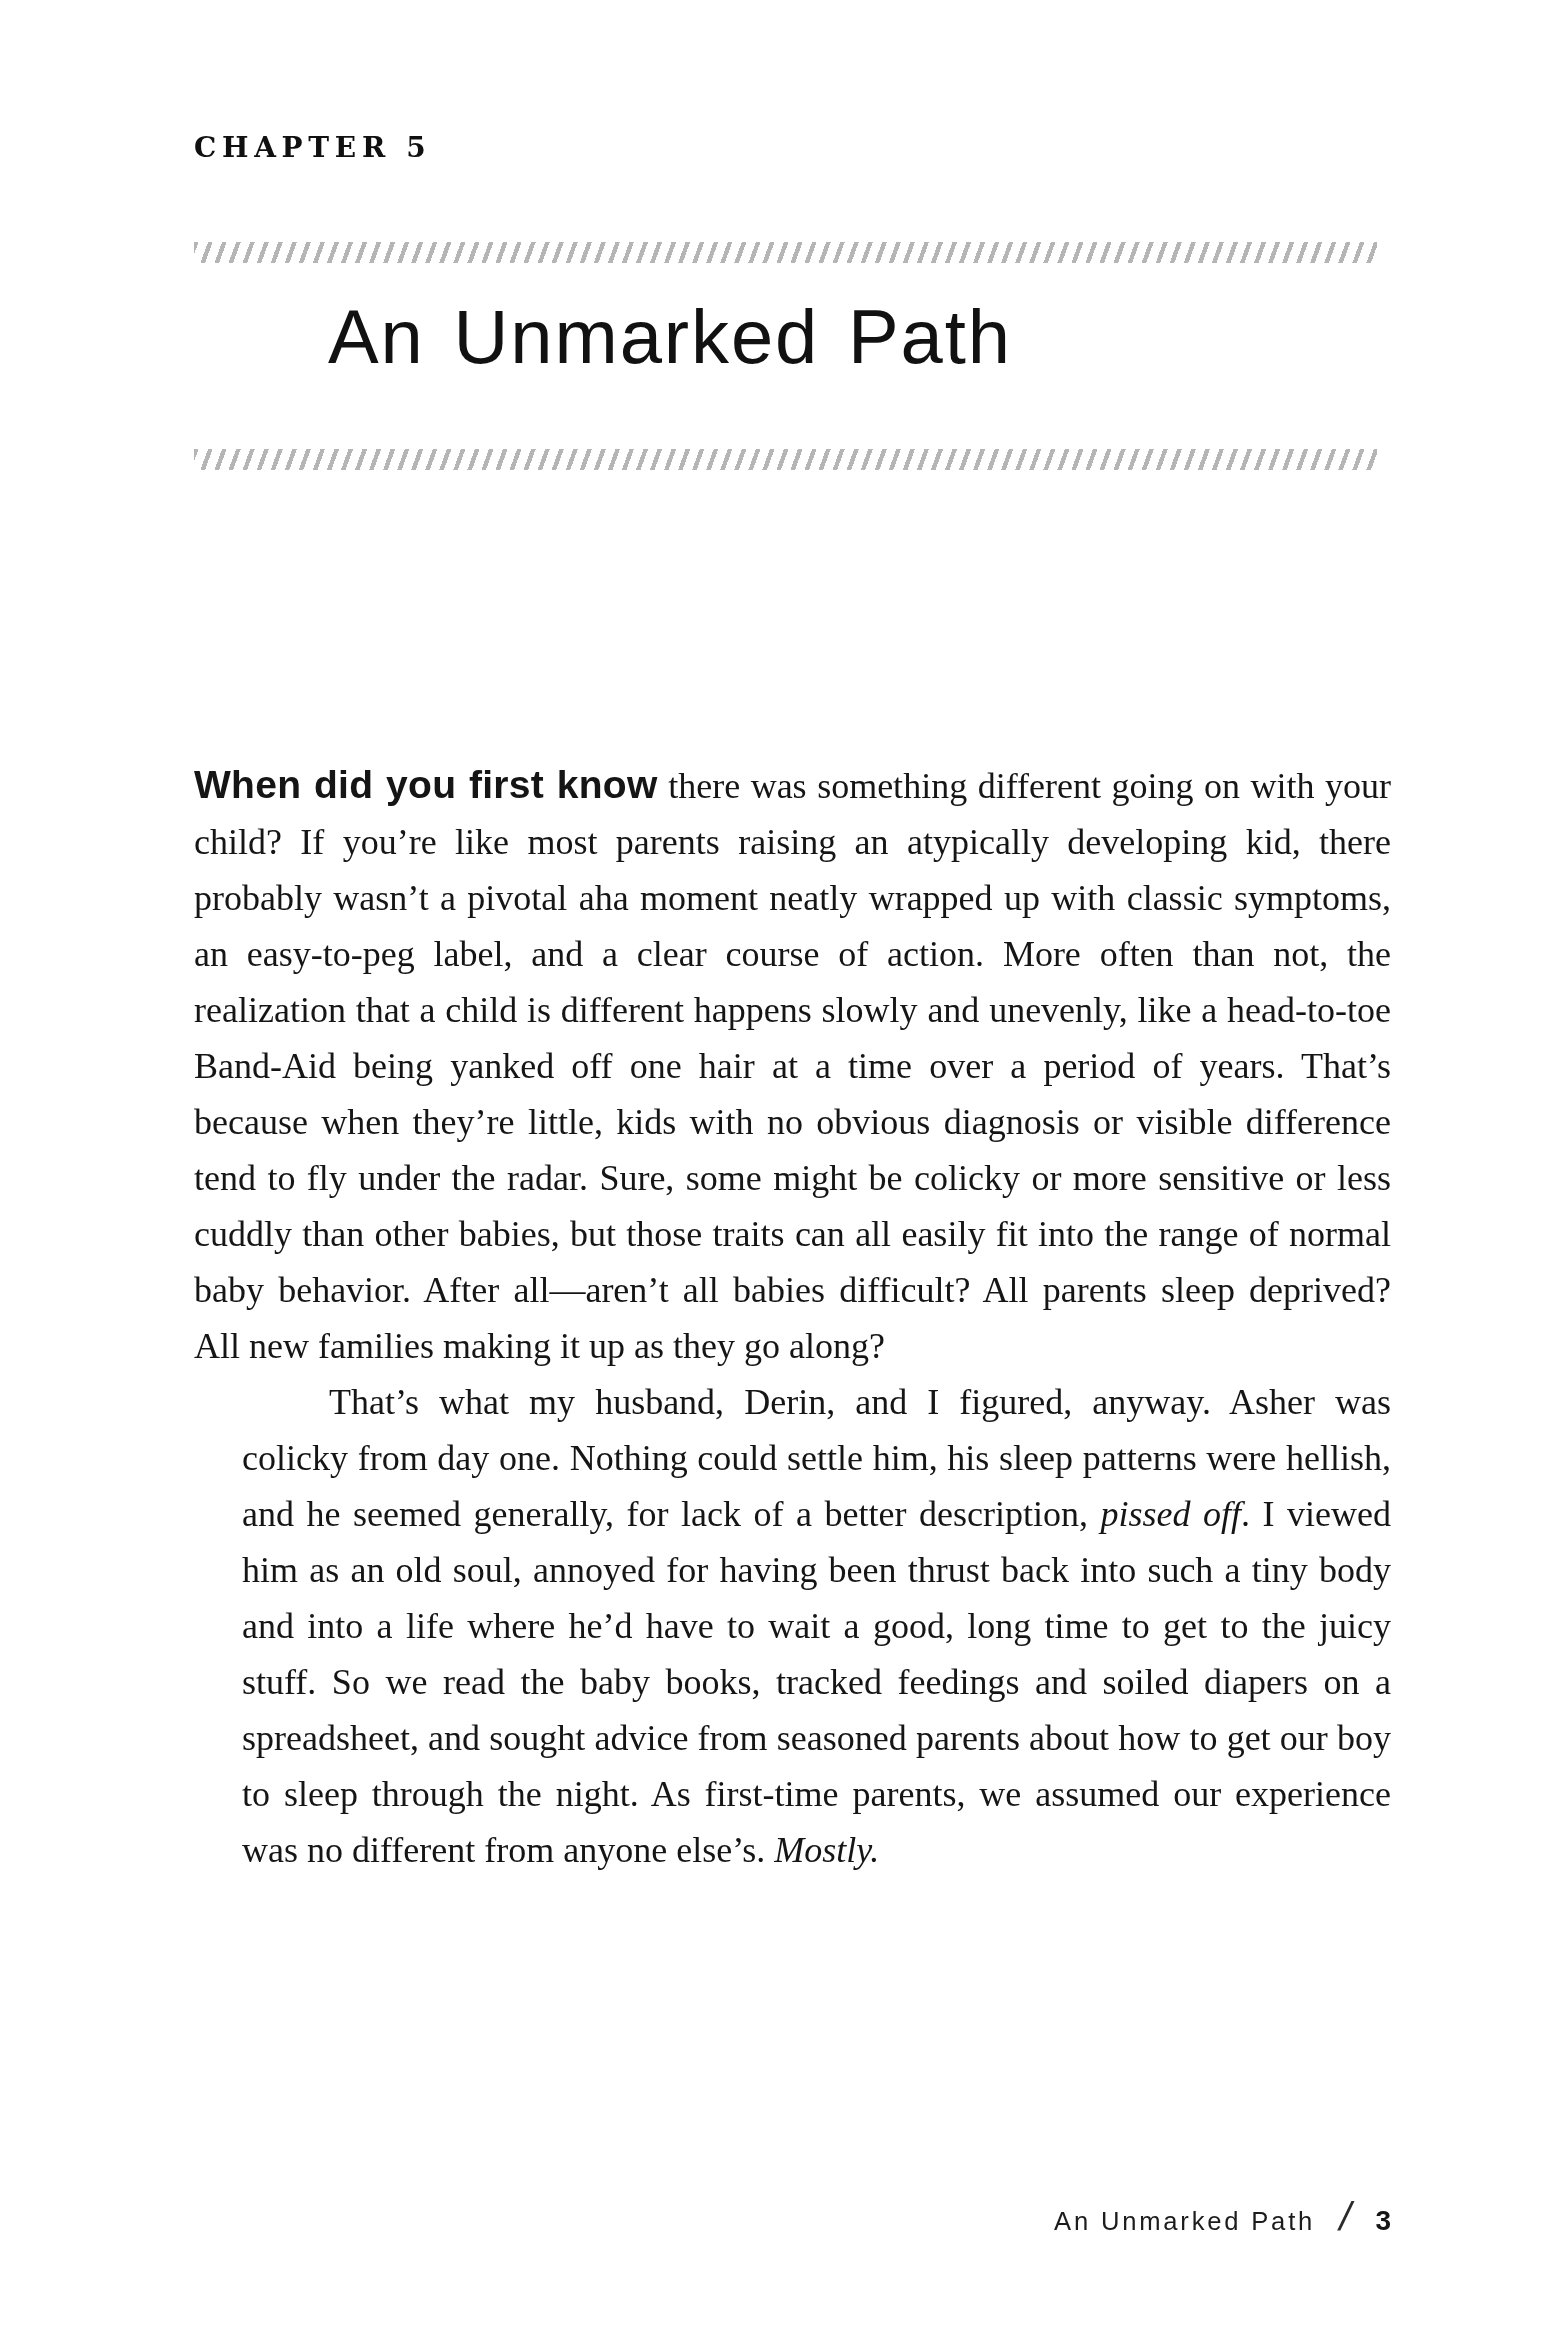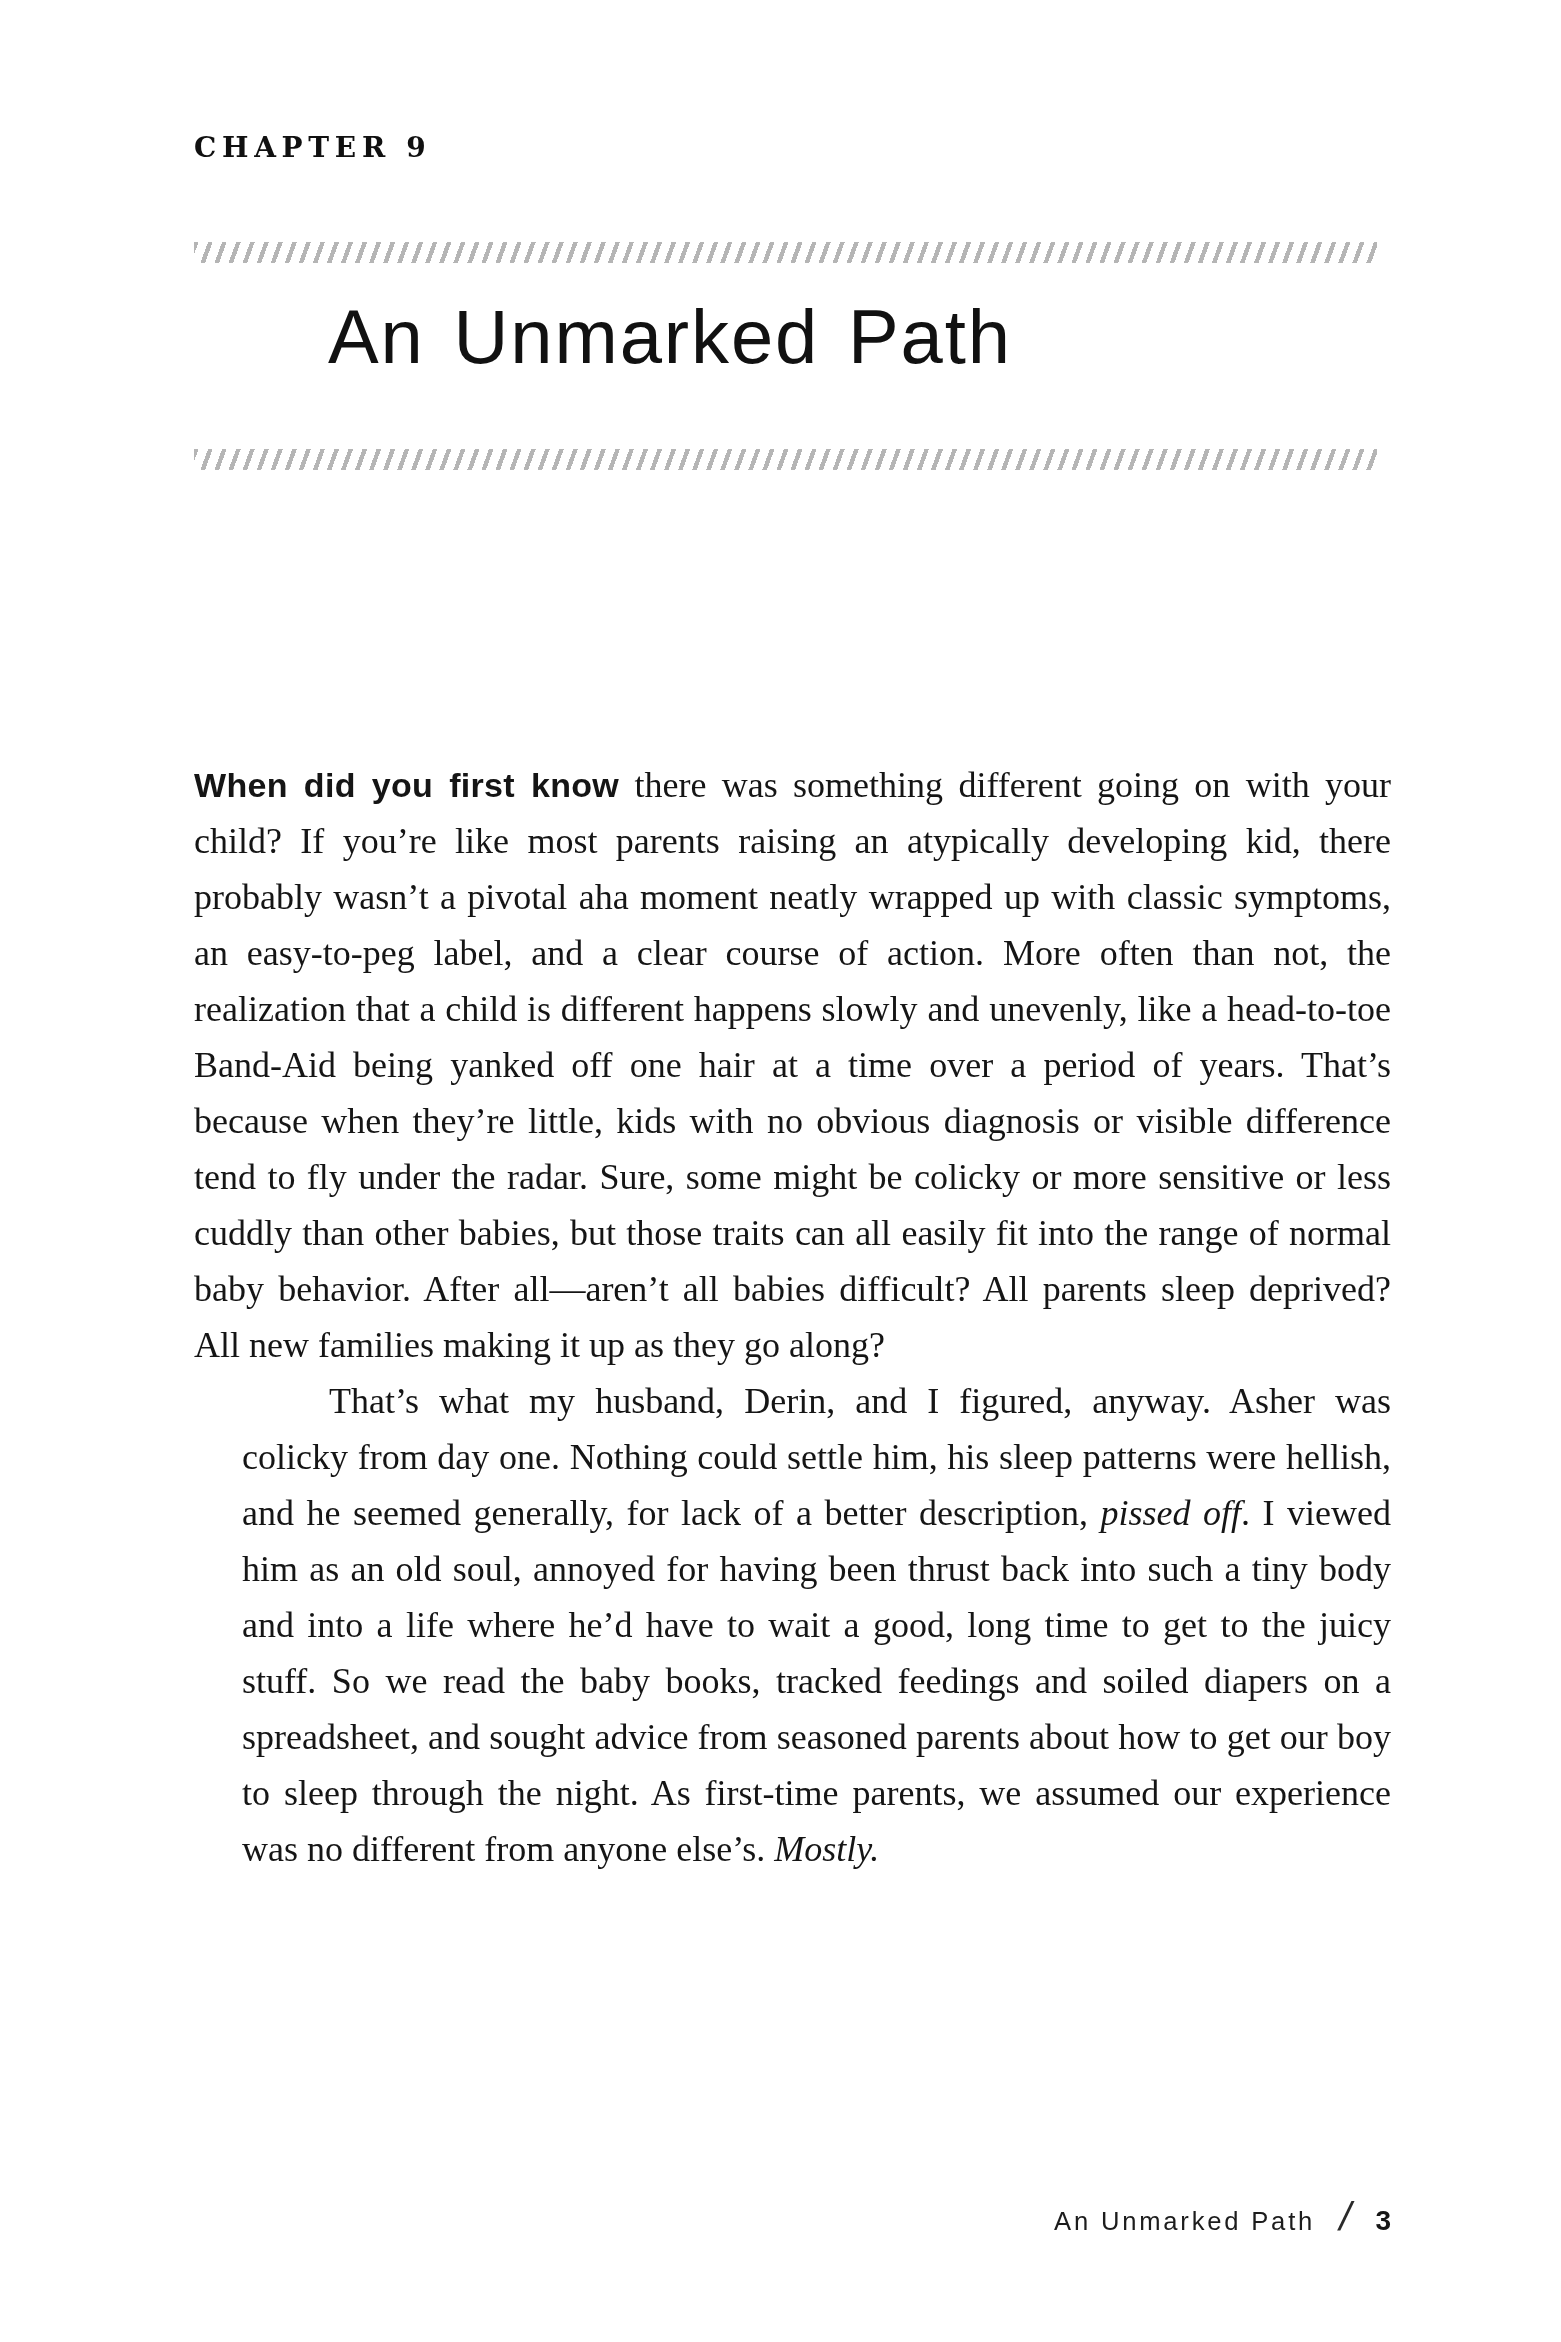--- a/index.html
+++ b/index.html
@@ -66,21 +66,21 @@
     text-align: justify;
     color: var(--text);
     hyphens: none;
   }
   .para { margin: 0; }
   .para-2 { text-indent: 87px; margin-left: 48px; }
 
   .seg-bold-lead {
     font-family: "Liberation Sans", sans-serif;
     font-weight: 700;
-    font-size: 34px;
+    font-size: 39px;
     letter-spacing: 0.3px;
   }
   .seg-italic { font-style: italic; }
 
   .footer {
     position: absolute;
     top: 2194px;
     right: 170px;
     display: flex;
     align-items: baseline;
@@ -97,21 +97,21 @@
     transform: skewX(-12deg);
     color: #2a2a2a;
   }
   .footer-page { font-size: 28px; font-weight: 700; color: #161616; }
 </style>
 </head>
 <body>
 
 <div class="page">
 
-  <div class="chapter-label">CHAPTER 9</div>
+  <div class="chapter-label">CHAPTER 5</div>
 
   <div class="hatch hatch-top"></div>
 
   <h1 class="title">An Unmarked Path</h1>
 
   <div class="hatch hatch-bottom"></div>
 
   <div class="body-text">
     <p class="para para-1"><span class="seg seg-bold-lead">When did you first know</span><span class="seg seg-normal"> there was something different going on with your child? If you’re like most parents raising an atypically developing kid, there probably wasn’t a pivotal aha moment neatly wrapped up with classic symptoms, an easy-to-peg label, and a clear course of action. More often than not, the realization that a child is different happens slowly and unevenly, like a head-to-toe Band-Aid being yanked off one hair at a time over a period of years. That’s because when they’re little, kids with no obvious diagnosis or visible difference tend to fly under the radar. Sure, some might be colicky or more sensitive or less cuddly than other babies, but those traits can all easily fit into the range of normal baby behavior. After all—aren’t all babies difficult? All parents sleep deprived? All new families making it up as they go along?</span></p>
     <p class="para para-2"><span class="seg seg-normal">That’s what my husband, Derin, and I figured, anyway. Asher was colicky from day one. Nothing could settle him, his sleep patterns were hellish, and he seemed generally, for lack of a better description, </span><span class="seg seg-italic">pissed off</span><span class="seg seg-normal">. I viewed him as an old soul, annoyed for having been thrust back into such a tiny body and into a life where he’d have to wait a good, long time to get to the juicy stuff. So we read the baby books, tracked feedings and soiled diapers on a spreadsheet, and sought advice from seasoned parents about how to get our boy to sleep through the night. As first-time parents, we assumed our experience was no different from anyone else’s. </span><span class="seg seg-italic">Mostly.</span></p>

